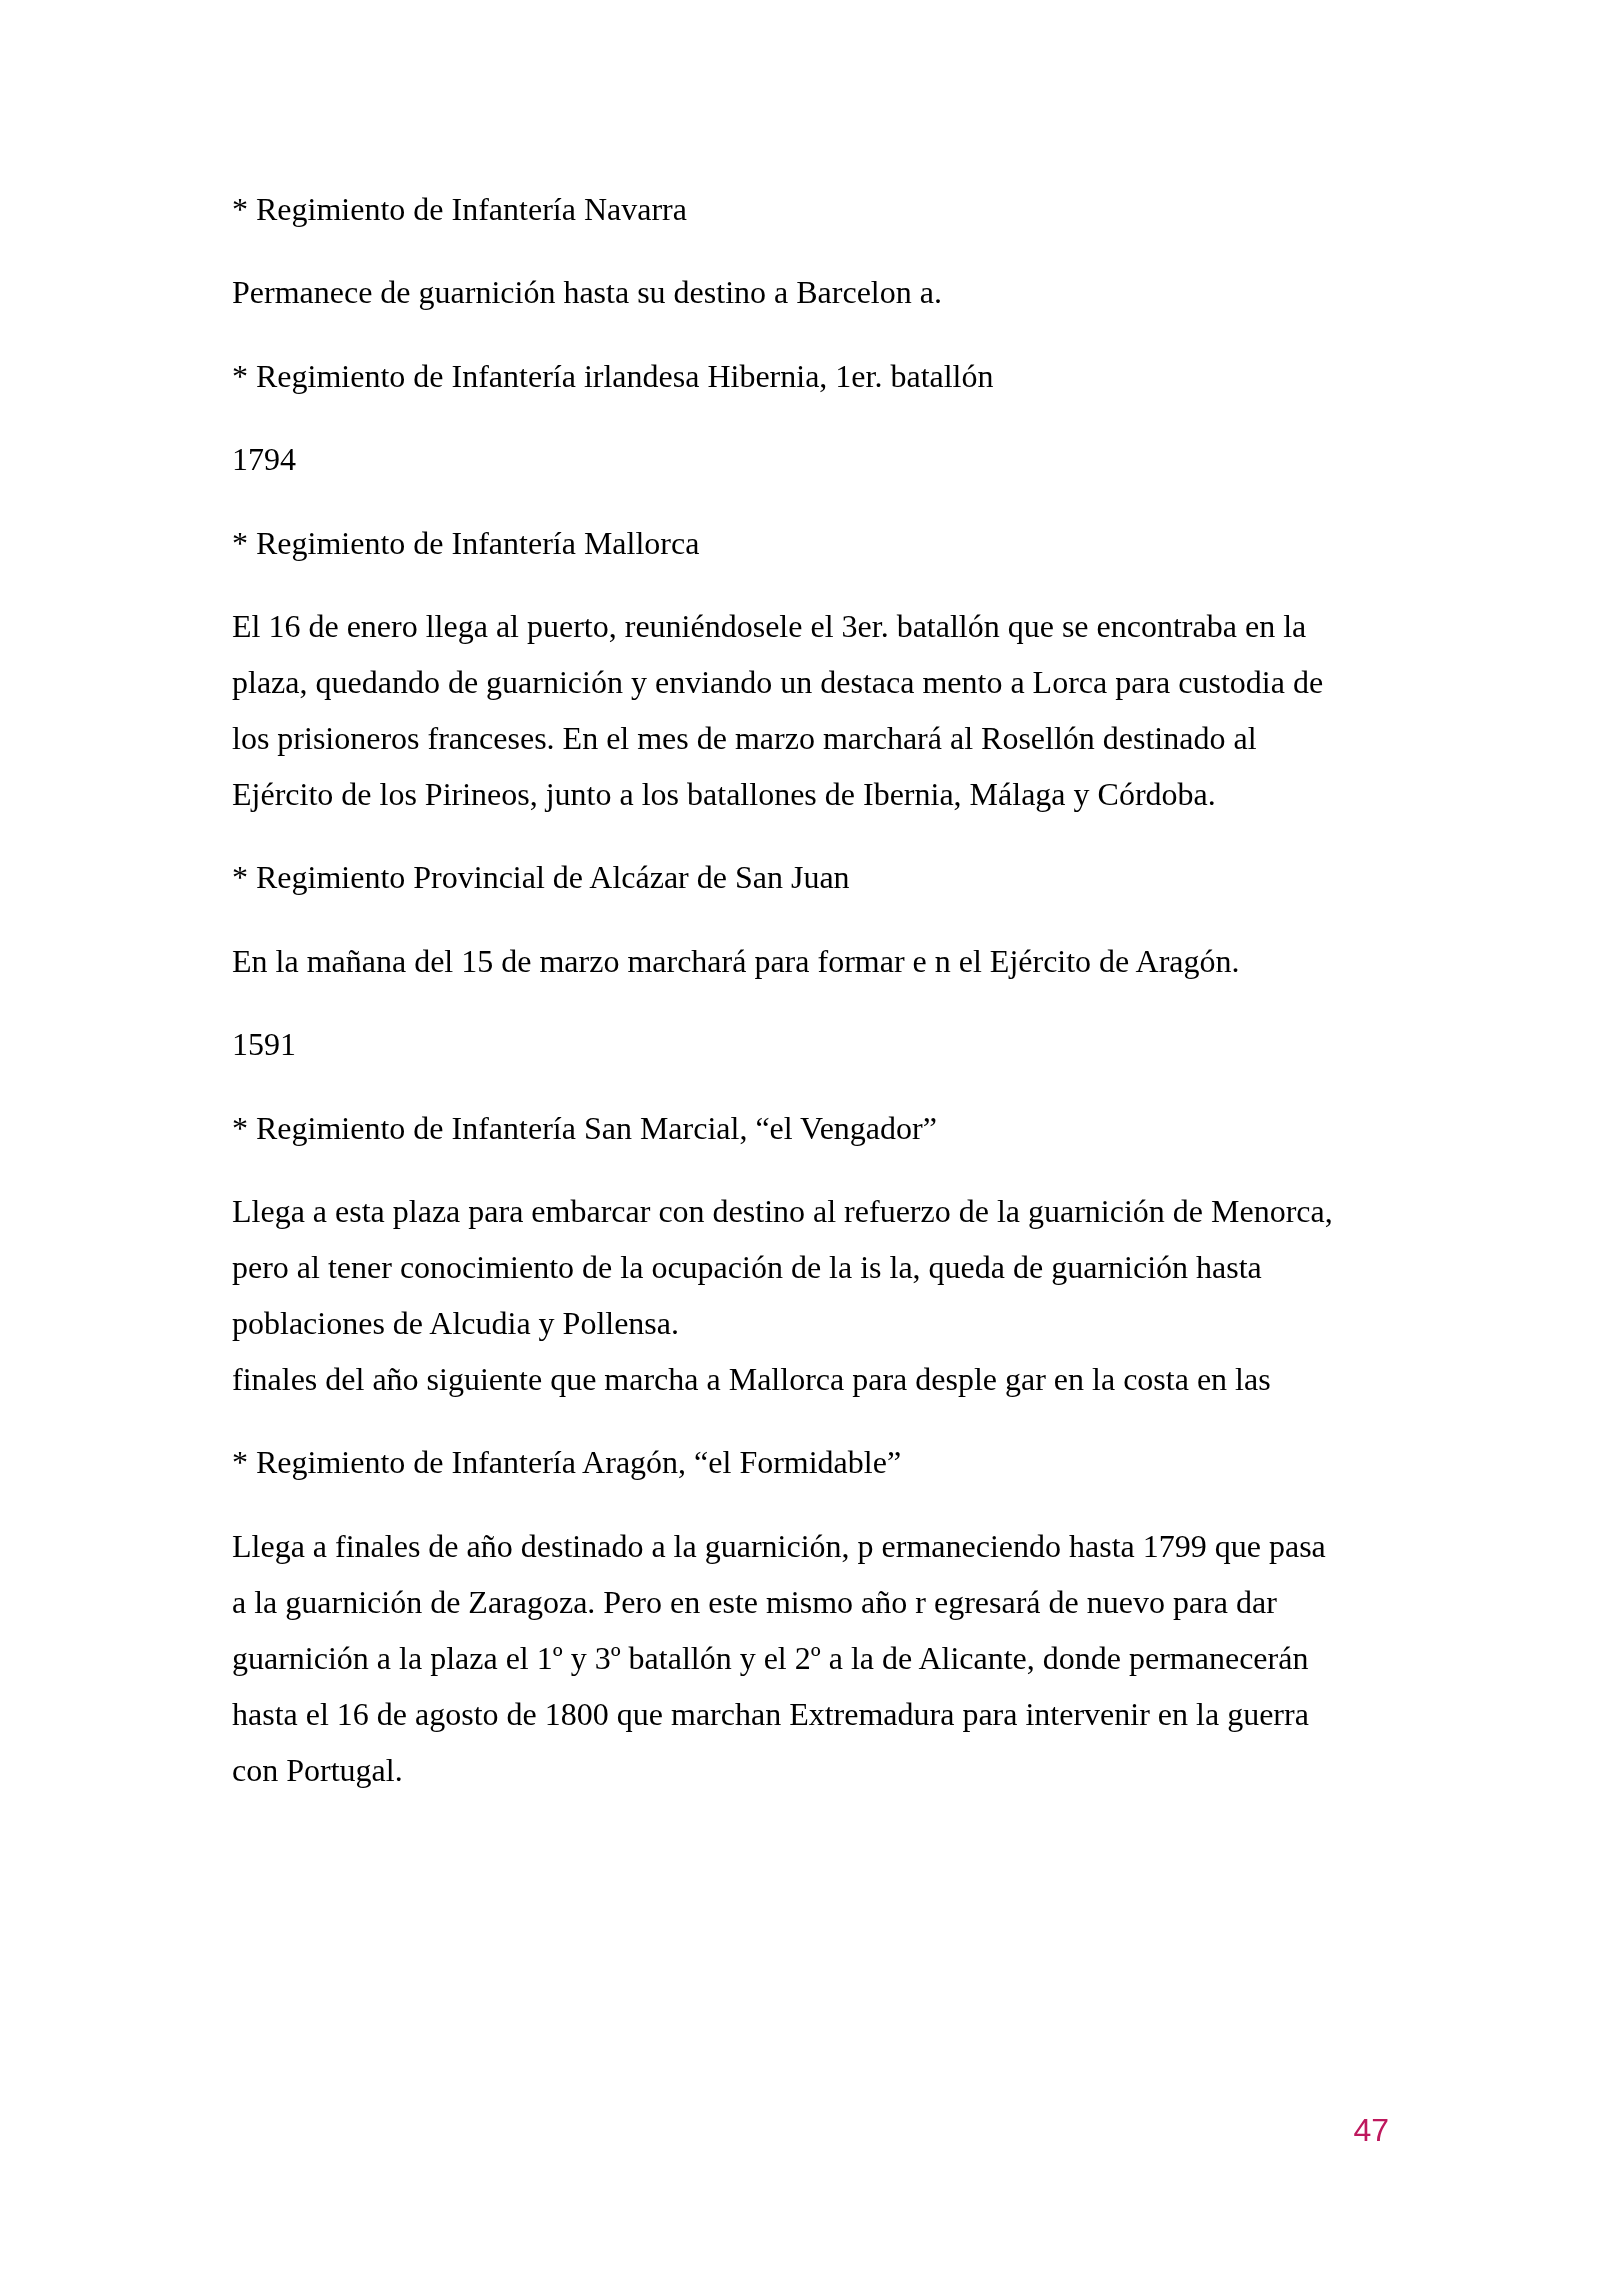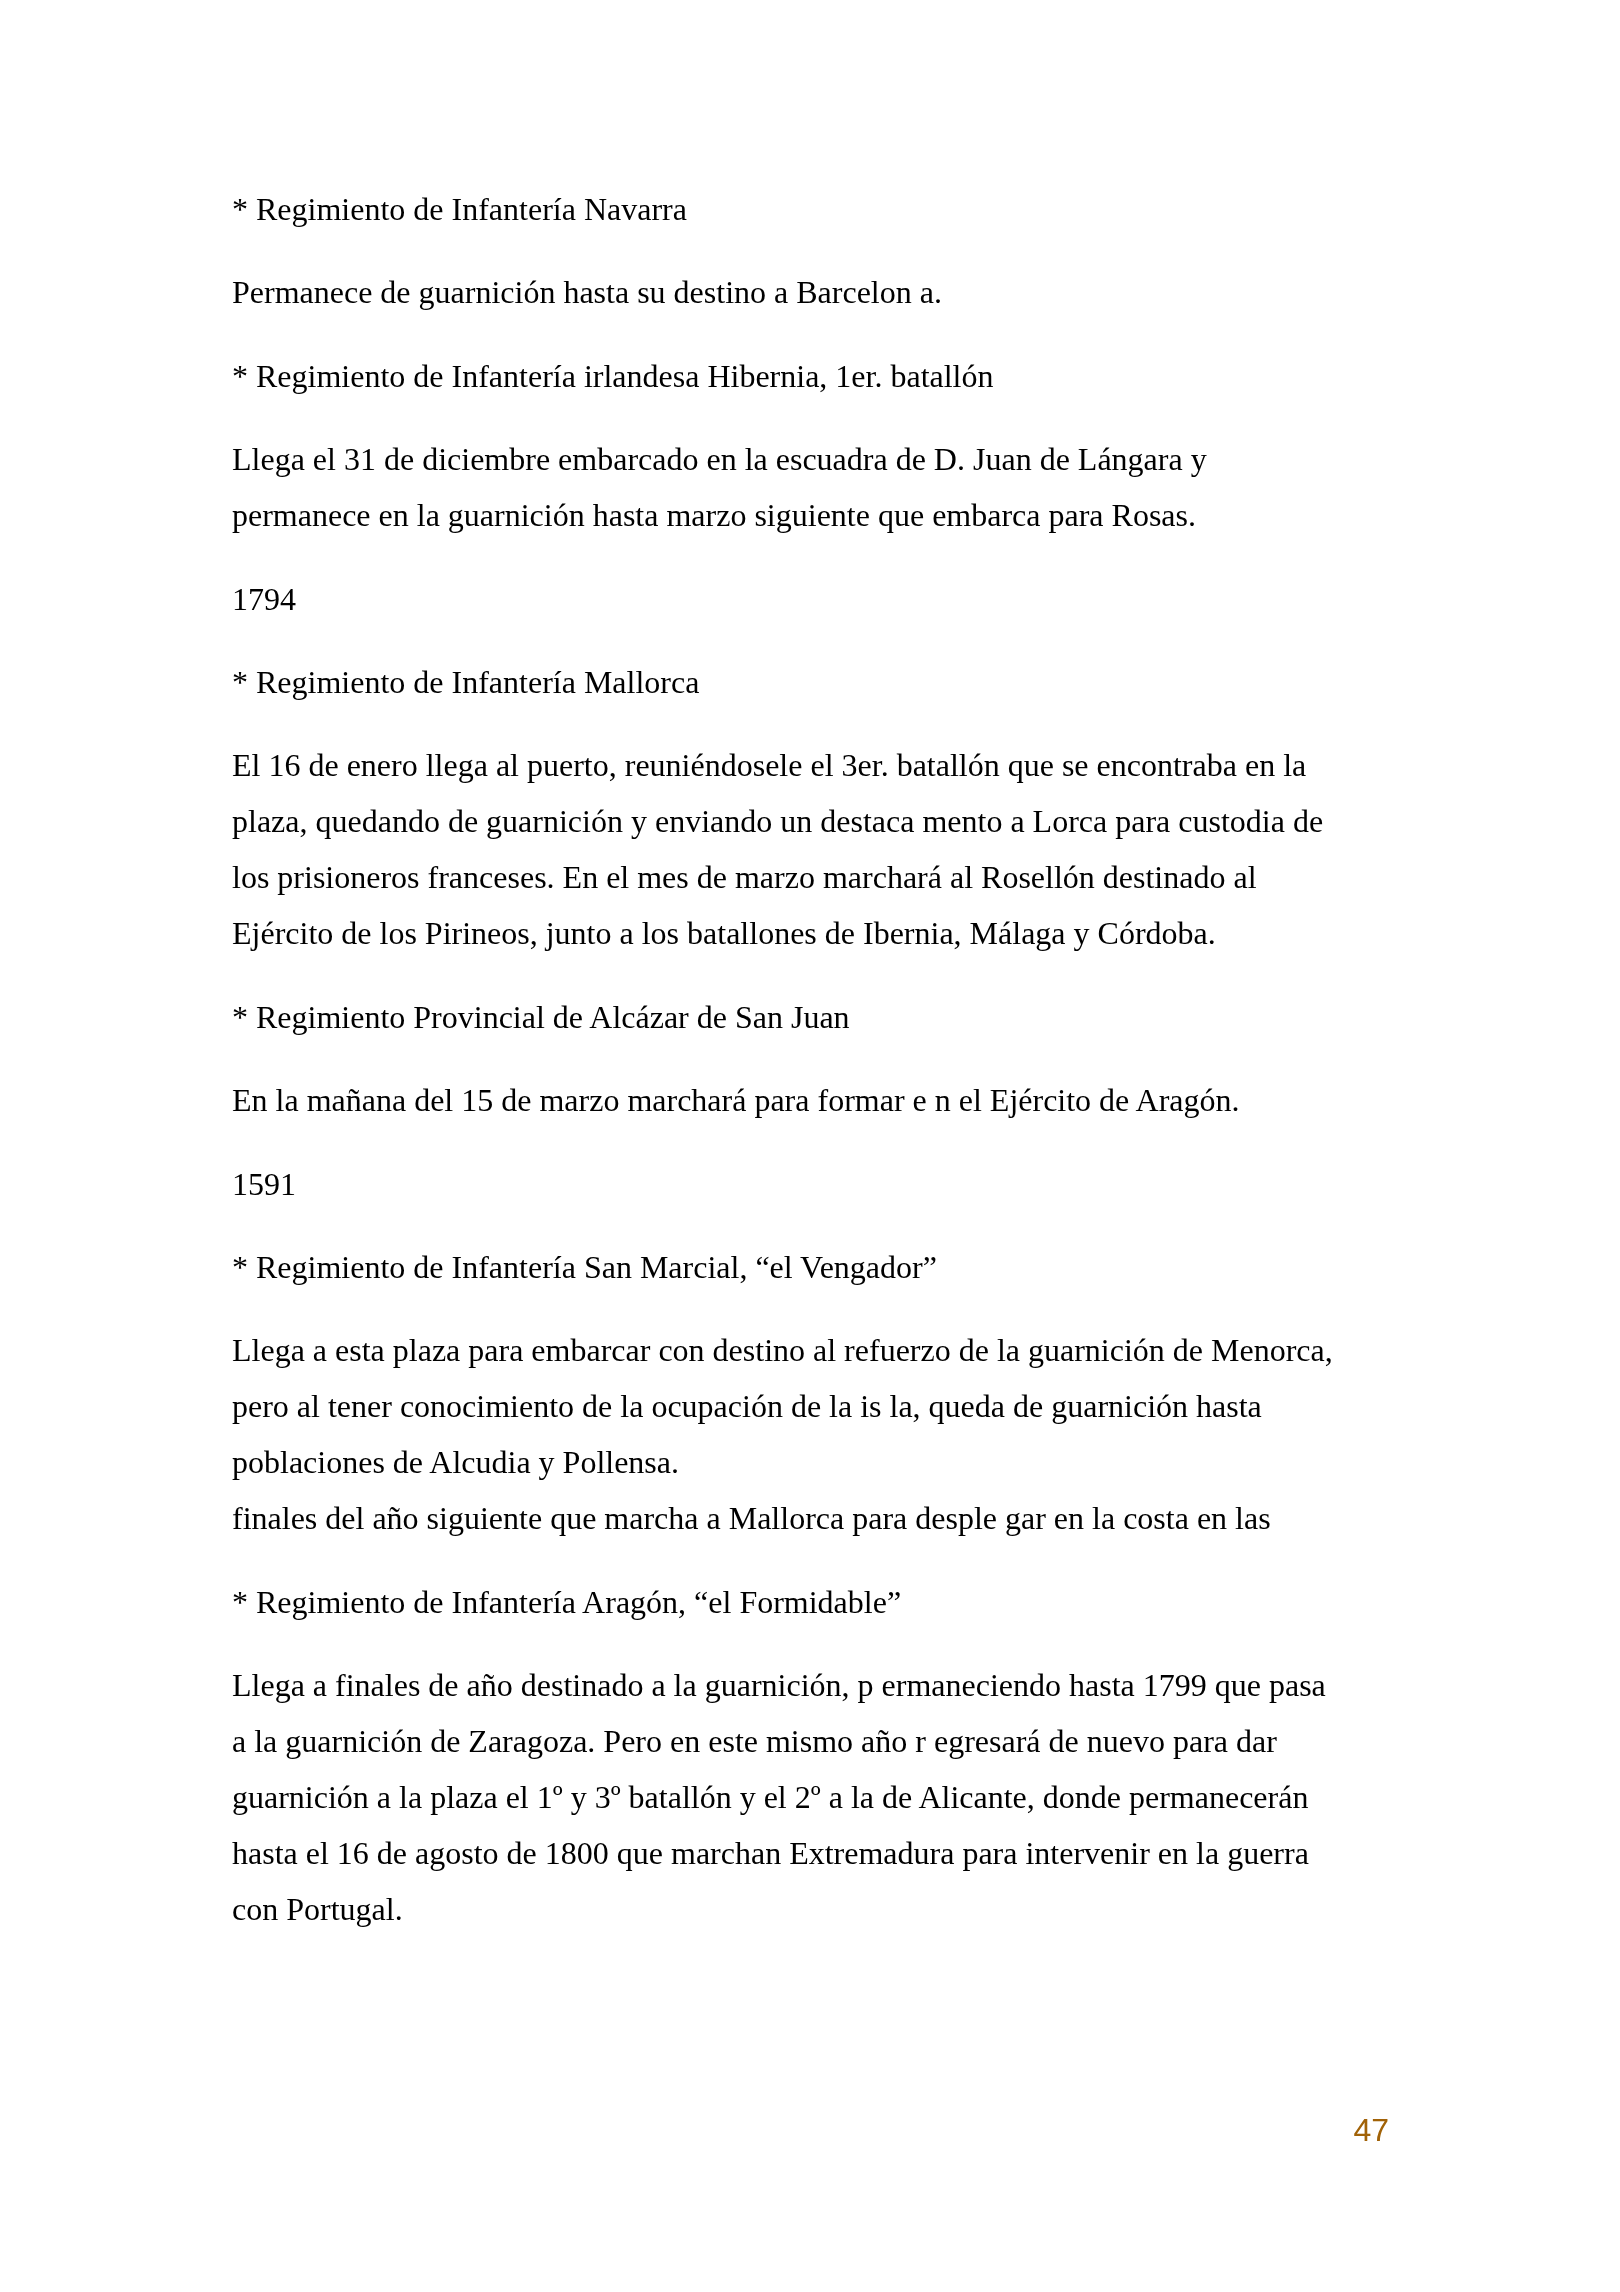--- a/index.html
+++ b/index.html
@@ -32,40 +32,36 @@
     white-space: nowrap;
     letter-spacing: 0px;
   }
   .page-number {
     position: absolute;
     top: 2113px;
     right: 231px;
     font-family: "Liberation Sans", sans-serif;
     font-size: 32px;
     line-height: 35px;
-    color: #a16207;
+    color: #be185d;
   }
 </style>
 </head>
 <body>
 
 <div class="page">
   <div class="content">
       <div class="block heading">
         <div class="line">* Regimiento de Infantería Navarra</div>
       </div>
       <div class="block paragraph">
         <div class="line">Permanece de guarnición hasta su destino a Barcelon a.</div>
       </div>
       <div class="block heading">
         <div class="line">* Regimiento de Infantería irlandesa Hibernia, 1er. batallón</div>
-      </div>
-      <div class="block paragraph">
-        <div class="line">Llega el 31 de diciembre embarcado en la escuadra de D. Juan de Lángara y</div>
-        <div class="line">permanece en la guarnición hasta marzo siguiente que embarca para Rosas.</div>
       </div>
       <div class="block year">
         <div class="line">1794</div>
       </div>
       <div class="block heading">
         <div class="line">* Regimiento de Infantería Mallorca</div>
       </div>
       <div class="block paragraph">
         <div class="line">El 16 de enero llega al puerto, reuniéndosele el 3er. batallón que se encontraba en la</div>
         <div class="line">plaza, quedando de guarnición y enviando un destaca mento a Lorca para custodia de</div>

